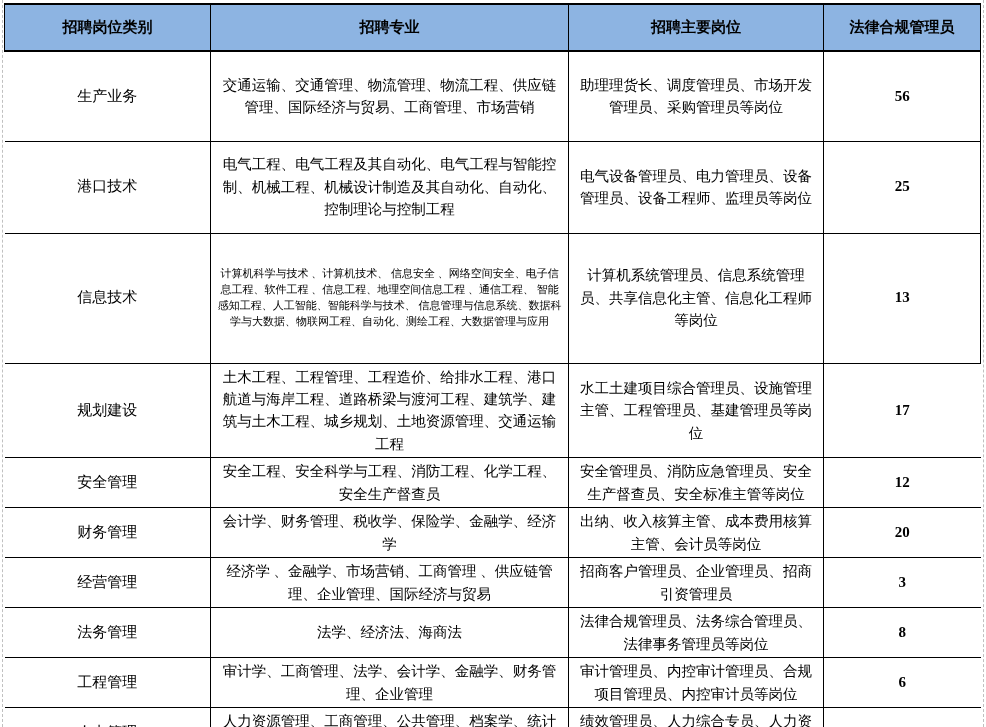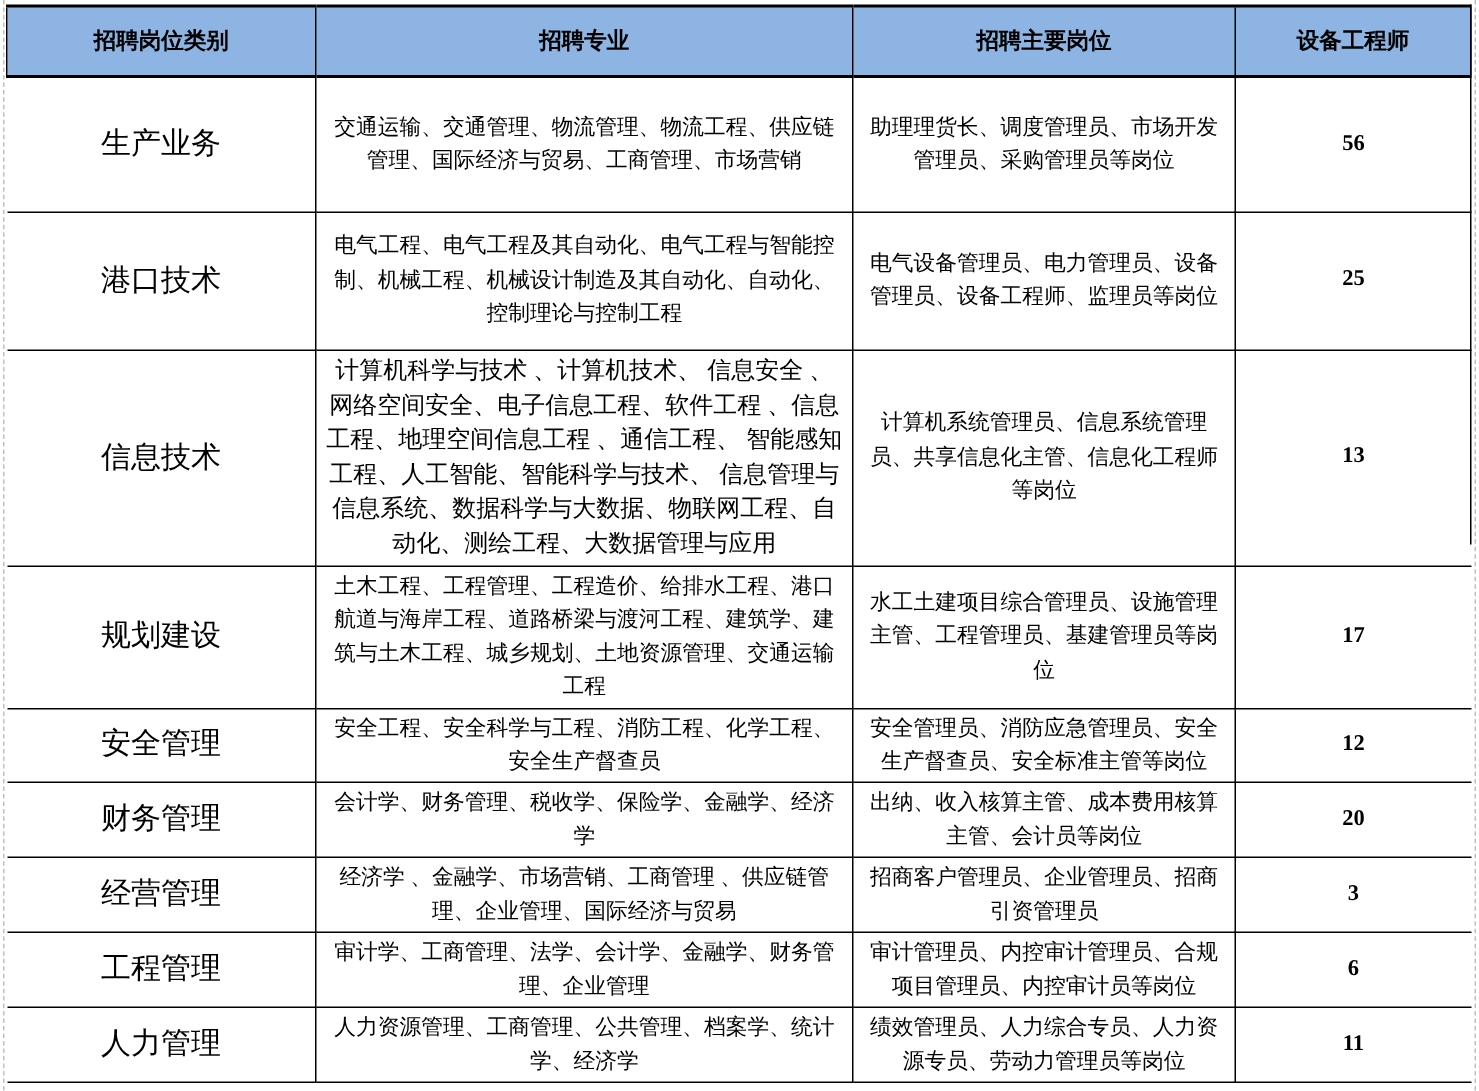--- a/index.html
+++ b/index.html
@@ -50,29 +50,29 @@
     text-align:center;
     vertical-align:middle;
     font-size:14.5px;
     line-height:1.55;
     padding:2px 6px;
   }
   
   tbody td:first-child{border-left:none;}
   tbody td:last-child{border-right:none;}
 
-  td.category{font-size:20px;}
+  td.category{font-size:15px;}
   td.majors{font-size:14.5px;}
   td.positions{font-size:14.5px;text-align:center;}
   td.headcount{font-size:15px;font-weight:bold;}
 
   tbody tr:nth-child(1){height:90px;}
   tbody tr:nth-child(2){height:92px;}
   tbody tr:nth-child(3){height:130px;}
-  tbody tr:nth-child(3) td.majors{line-height:1.45;font-size:16px;}
+  tbody tr:nth-child(3) td.majors{line-height:1.45;font-size:11px;}
   tbody tr:nth-child(4){height:92px;}
   tbody tr:nth-child(5){height:45px;}
   tbody tr:nth-child(6){height:45px;}
   tbody tr:nth-child(7){height:44px;}
   tbody tr:nth-child(8){height:44px;}
   tbody tr:nth-child(9){height:45px;}
   tbody tr:nth-child(10){height:45px;}
 
   
   .right-border-segment{
@@ -94,21 +94,21 @@
       <col class="c1">
         <col class="c2">
         <col class="c3">
         <col class="c4">
     </colgroup>
     <thead>
       <tr>
         <th>招聘岗位类别</th>
         <th>招聘专业</th>
         <th>招聘主要岗位</th>
-        <th>设备工程师</th>
+        <th>法律合规管理员</th>
       </tr>
     </thead>
     <tbody>
   <tr>
     <td class="category">生产业务</td>
     <td class="majors">交通运输、交通管理、物流管理、物流工程、供应链管理、国际经济与贸易、工商管理、市场营销</td>
     <td class="positions">助理理货长、调度管理员、市场开发管理员、采购管理员等岗位</td>
     <td class="headcount">56</td>
   </tr>
 
@@ -147,20 +147,26 @@
     <td class="headcount">20</td>
   </tr>
 
   <tr>
     <td class="category">经营管理</td>
     <td class="majors">经济学 、金融学、市场营销、工商管理 、供应链管理、企业管理、国际经济与贸易</td>
     <td class="positions">招商客户管理员、企业管理员、招商引资管理员</td>
     <td class="headcount">3</td>
   </tr>
 
+  <tr>
+    <td class="category">法务管理</td>
+    <td class="majors">法学、经济法、海商法</td>
+    <td class="positions">法律合规管理员、法务综合管理员、法律事务管理员等岗位</td>
+    <td class="headcount">8</td>
+  </tr>
 
   <tr>
     <td class="category">工程管理</td>
     <td class="majors">审计学、工商管理、法学、会计学、金融学、财务管理、企业管理</td>
     <td class="positions">审计管理员、内控审计管理员、合规项目管理员、内控审计员等岗位</td>
     <td class="headcount">6</td>
   </tr>
 
   <tr>
     <td class="category">人力管理</td>

